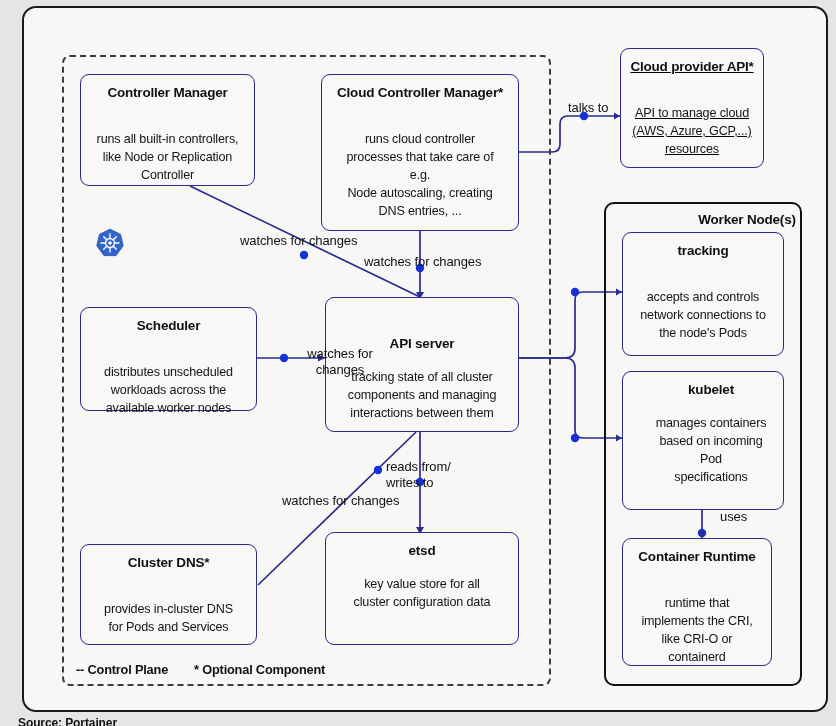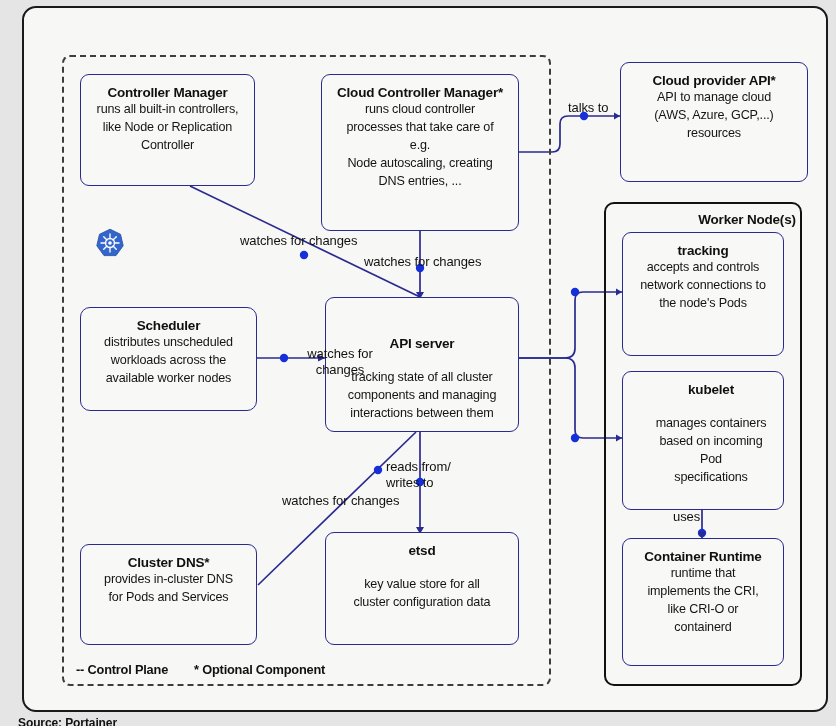--- a/index.html
+++ b/index.html
@@ -78,21 +78,21 @@
   }
   .box .title {
     font-size: 13.5px;
     font-weight: bold;
     color: #101010;
     text-align: center;
     letter-spacing: -0.2px;
     line-height: 1.2;
   }
   .box .desc {
-    margin-top: 0;
+    margin-top: 30px;
     font-size: 12.6px;
     color: #141414;
     text-align: center;
     line-height: 1.42;
     letter-spacing: -0.15px;
     white-space: pre-line;
   }
   .box.tall-gap .desc { margin-top: 17px; }
 
   
@@ -219,28 +219,28 @@
 
   <div class="box" style="left:321px; top:74px; width:198px; height:157px;">
     <div class="title">Cloud Controller Manager*</div>
     <div class="desc">runs cloud controller
 processes that take care of
 e.g.
 Node autoscaling, creating
 DNS entries, ...</div>
   </div>
 
-  <div class="box" style="left:620px; top:62px; width:188px; height:120px;">
+  <div class="box" style="left:620px; top:48px; width:144px; height:120px;text-decoration:underline;">
     <div class="title">Cloud provider API*</div>
     <div class="desc">API to manage cloud
 (AWS, Azure, GCP,...)
 resources</div>
   </div>
 
-  <div class="box" style="left:80px; top:307px; width:177px; height:104px;border-radius:10px;">
+  <div class="box" style="left:80px; top:307px; width:177px; height:104px;">
     <div class="title">Scheduler</div>
     <div class="desc">distributes unscheduled
 workloads across the
 available worker nodes</div>
   </div>
 
   <div class="box tall-gap" style="left:325px; top:297px; width:194px; height:135px;justify-content:flex-end;">
     <div class="title">API server</div>
     <div class="desc">tracking state of all cluster
 components and managing
@@ -270,21 +270,21 @@
 the node's Pods</div>
   </div>
 
   <div class="box tall-gap" style="left:622px; top:371px; width:162px; height:139px;padding-left:24px;">
     <div class="title">kubelet</div>
     <div class="desc">manages containers
 based on incoming Pod
 specifications</div>
   </div>
 
-  <div class="box" style="left:622px; top:538px; width:162px; height:128px;">
+  <div class="box" style="left:622px; top:538px; width:150px; height:128px;">
     <div class="title">Container Runtime</div>
     <div class="desc">runtime that
 implements the CRI,
 like CRI-O or
 containerd</div>
   </div>
 
   <div class="edge-label" style="left:568px; top:100px;">talks to</div>
 
   <div class="edge-label" style="left:240px; top:233px;">watches for changes</div>
@@ -292,21 +292,21 @@
   <div class="edge-label" style="left:364px; top:254px;">watches for changes</div>
 
   <div class="edge-label" style="left:258px; top:346px; width:70px;padding-left:47px;">watches for
 changes</div>
 
   <div class="edge-label" style="left:282px; top:493px;">watches for changes</div>
 
   <div class="edge-label" style="left:386px; top:459px; width:72px; text-align:left;">reads from/
 writes to</div>
 
-  <div class="edge-label" style="left:673px; top:509px;">uses</div>
+  <div class="edge-label" style="left:720px; top:509px;">uses</div>
 
   <div class="legend">
     <span>-- Control Plane</span>
     <span>* Optional Component</span>
   </div>
 
   <div class="source-note">Source: Portainer</div>
 
 </div>
 

